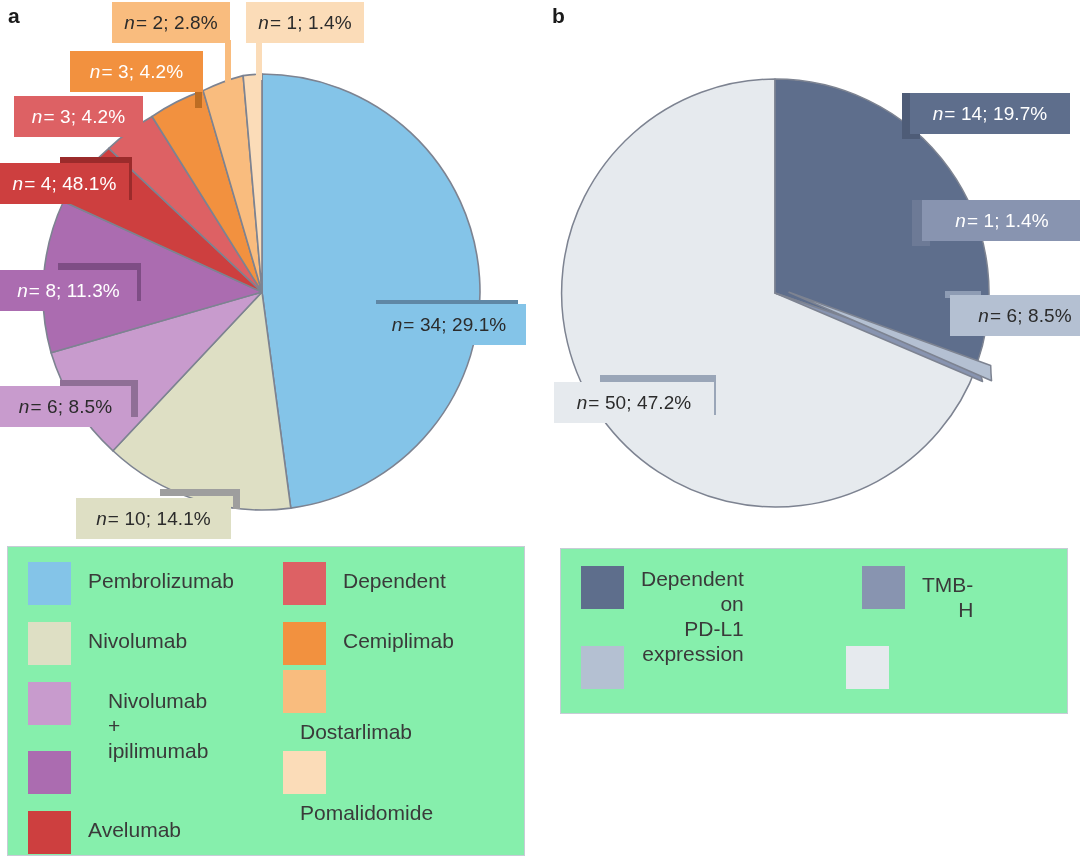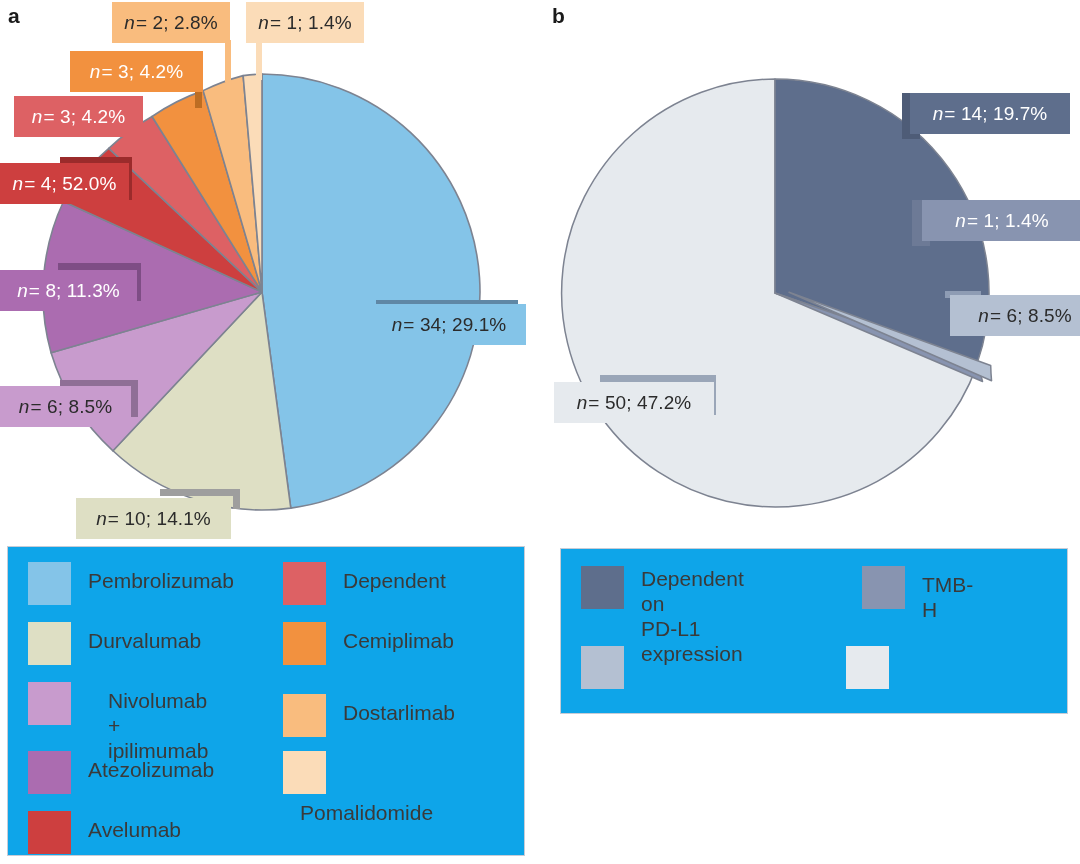--- a/index.html
+++ b/index.html
@@ -11,21 +11,21 @@
 
   svg.pie{position:absolute;top:0;left:0;width:1080px;height:864px;pointer-events:none;}
 
   .lbl{position:absolute;display:flex;align-items:center;justify-content:center;
        font-size:19px;letter-spacing:.1px;white-space:nowrap;box-sizing:border-box;
        padding:0 9px;height:41px;}
   .lbl .it{font-style:italic;margin-right:1px;}
 
   .leader{position:absolute;}
 
-  .legend-box{position:absolute;background:#0ea5e9;border:1.6px solid #c7ccd6;
+  .legend-box{position:absolute;background:#86efac;border:1.6px solid #c7ccd6;
               box-sizing:border-box;}
   .legend-col{position:absolute;}
   .legend-item{position:absolute;display:flex;align-items:flex-start;}
   .swatch{width:43px;height:43px;flex:0 0 43px;}
   .legend-text{margin-left:17px;font-size:21px;line-height:25px;color:#3a3a3a;
                padding-top:6px;max-width:230px;}
 </style>
 </head>
 <body>
 
@@ -98,21 +98,21 @@
   <div class="leader" style="left:134px;top:263px;width:7px;height:38px;background:#7e4d85;"></div>
   <div class="lbl" style="left:0px;top:270px;width:137px;background:#ab6cb0;color:#ffffff;">
       <span class="it">n</span>
       <span> = 8; 11.3%</span>
     </div>
 
   <div class="leader" style="left:60px;top:157px;width:72px;height:7px;background:#9b2b2b;"></div>
   <div class="leader" style="left:125px;top:157px;width:7px;height:43px;background:#9b2b2b;"></div>
   <div class="lbl" style="left:0px;top:163px;width:129px;background:#cd3f3f;color:#ffffff;">
       <span class="it">n</span>
-      <span> = 4; 52.0%</span>
+      <span> = 4; 48.1%</span>
     </div>
 
   <div class="leader" style="left:100px;top:98px;width:42px;height:7px;background:#a8413f;"></div>
   <div class="leader" style="left:135px;top:98px;width:7px;height:33px;background:#a8413f;"></div>
   <div class="lbl" style="left:14px;top:96px;width:129px;background:#dd6164;color:#ffffff;">
       <span class="it">n</span>
       <span> = 3; 4.2%</span>
     </div>
 
   <div class="leader" style="left:140px;top:85px;width:62px;height:7px;background:#bd6d23;"></div>
@@ -160,58 +160,57 @@
     </div>
 
   <div class="legend-box" style="left:7px;top:546px;width:518px;height:310px;">
     <div class="legend-col" style="left:20px;top:15px;">
       <div class="legend-item" style="top:0px;">
         <div class="swatch" style="background:#84c4e8;"></div>
         <div class="legend-text">Pembrolizumab</div>
       </div>
       <div class="legend-item" style="top:60px;">
         <div class="swatch" style="background:#dedfc4;"></div>
-        <div class="legend-text">Durvalumab</div>
+        <div class="legend-text">Nivolumab</div>
       </div>
       <div class="legend-item" style="top:120px;gap:20px;">
         <div class="swatch" style="background:#c89bcd;"></div>
         <div class="legend-text" style="white-space:pre-line;">Nivolumab +
 ipilimumab</div>
       </div>
       <div class="legend-item" style="top:189px;">
         <div class="swatch" style="background:#ab6cb0;"></div>
-        <div class="legend-text">Atezolizumab</div>
       </div>
       <div class="legend-item" style="top:249px;text-align:center;">
         <div class="swatch" style="background:#cd3f3f;"></div>
         <div class="legend-text">Avelumab</div>
       </div>
     </div>
 
     <div class="legend-col" style="left:275px;top:15px;">
       <div class="legend-item" style="top:0px;">
         <div class="swatch" style="background:#dd6164;"></div>
         <div class="legend-text">Dependent</div>
       </div>
       <div class="legend-item" style="top:60px;">
         <div class="swatch" style="background:#f2913f;"></div>
         <div class="legend-text">Cemiplimab</div>
       </div>
-      <div class="legend-item" style="top:132px;">
+      <div class="legend-item" style="top:108px;flex-direction:column;">
         <div class="swatch" style="background:#f9bc7e;"></div>
         <div class="legend-text">Dostarlimab</div>
       </div>
       <div class="legend-item" style="top:189px;flex-direction:column;">
         <div class="swatch" style="background:#fbdcb8;"></div>
         <div class="legend-text">Pomalidomide</div>
       </div>
     </div>
   </div>
 
-  <div class="legend-box" style="left:560px;top:548px;width:508px;height:166px;">
+  <div class="legend-box" style="left:560px;top:548px;width:508px;height:166px;text-align:right;">
     <div class="legend-col" style="left:20px;top:17px;">
       <div class="legend-item" style="top:0px;">
         <div class="swatch" style="background:#5e6e8c;"></div>
         <div class="legend-text" style="white-space:pre-line;padding-top:0px;">Dependent on
 PD-L1 expression</div>
       </div>
       <div class="legend-item" style="top:80px;">
         <div class="swatch" style="background:#b4c0d2;"></div>
       </div>
     </div>

